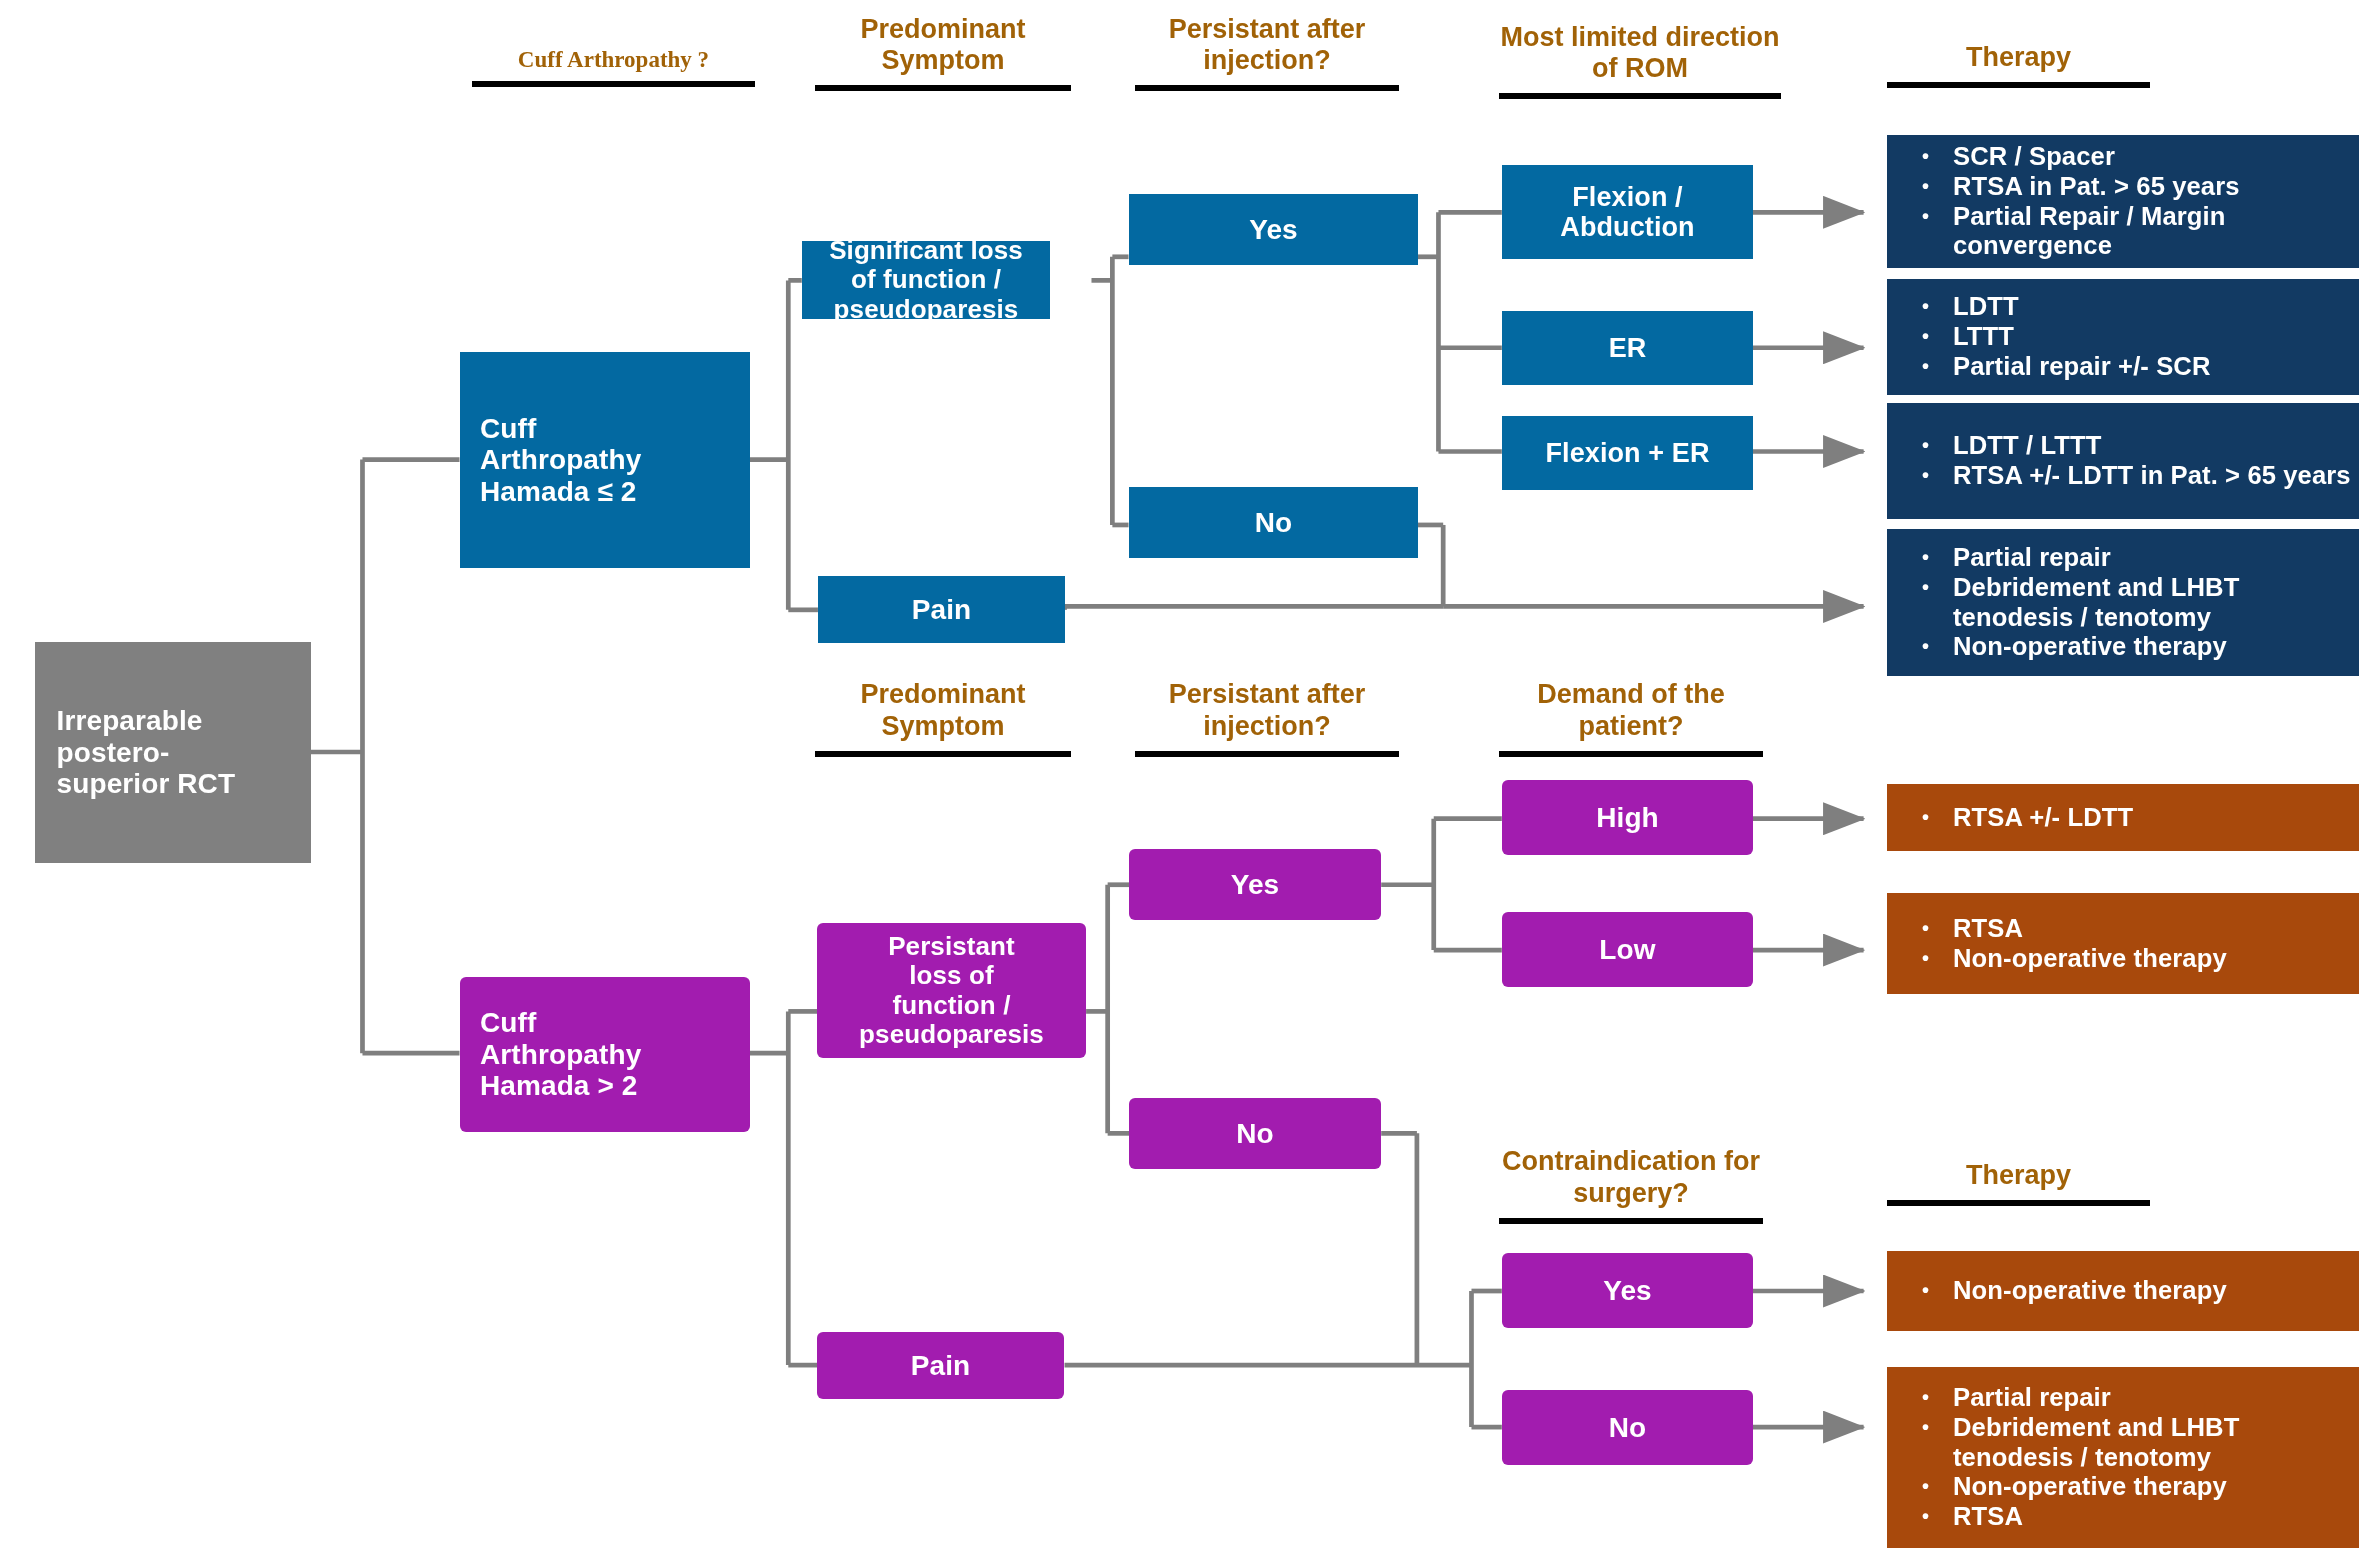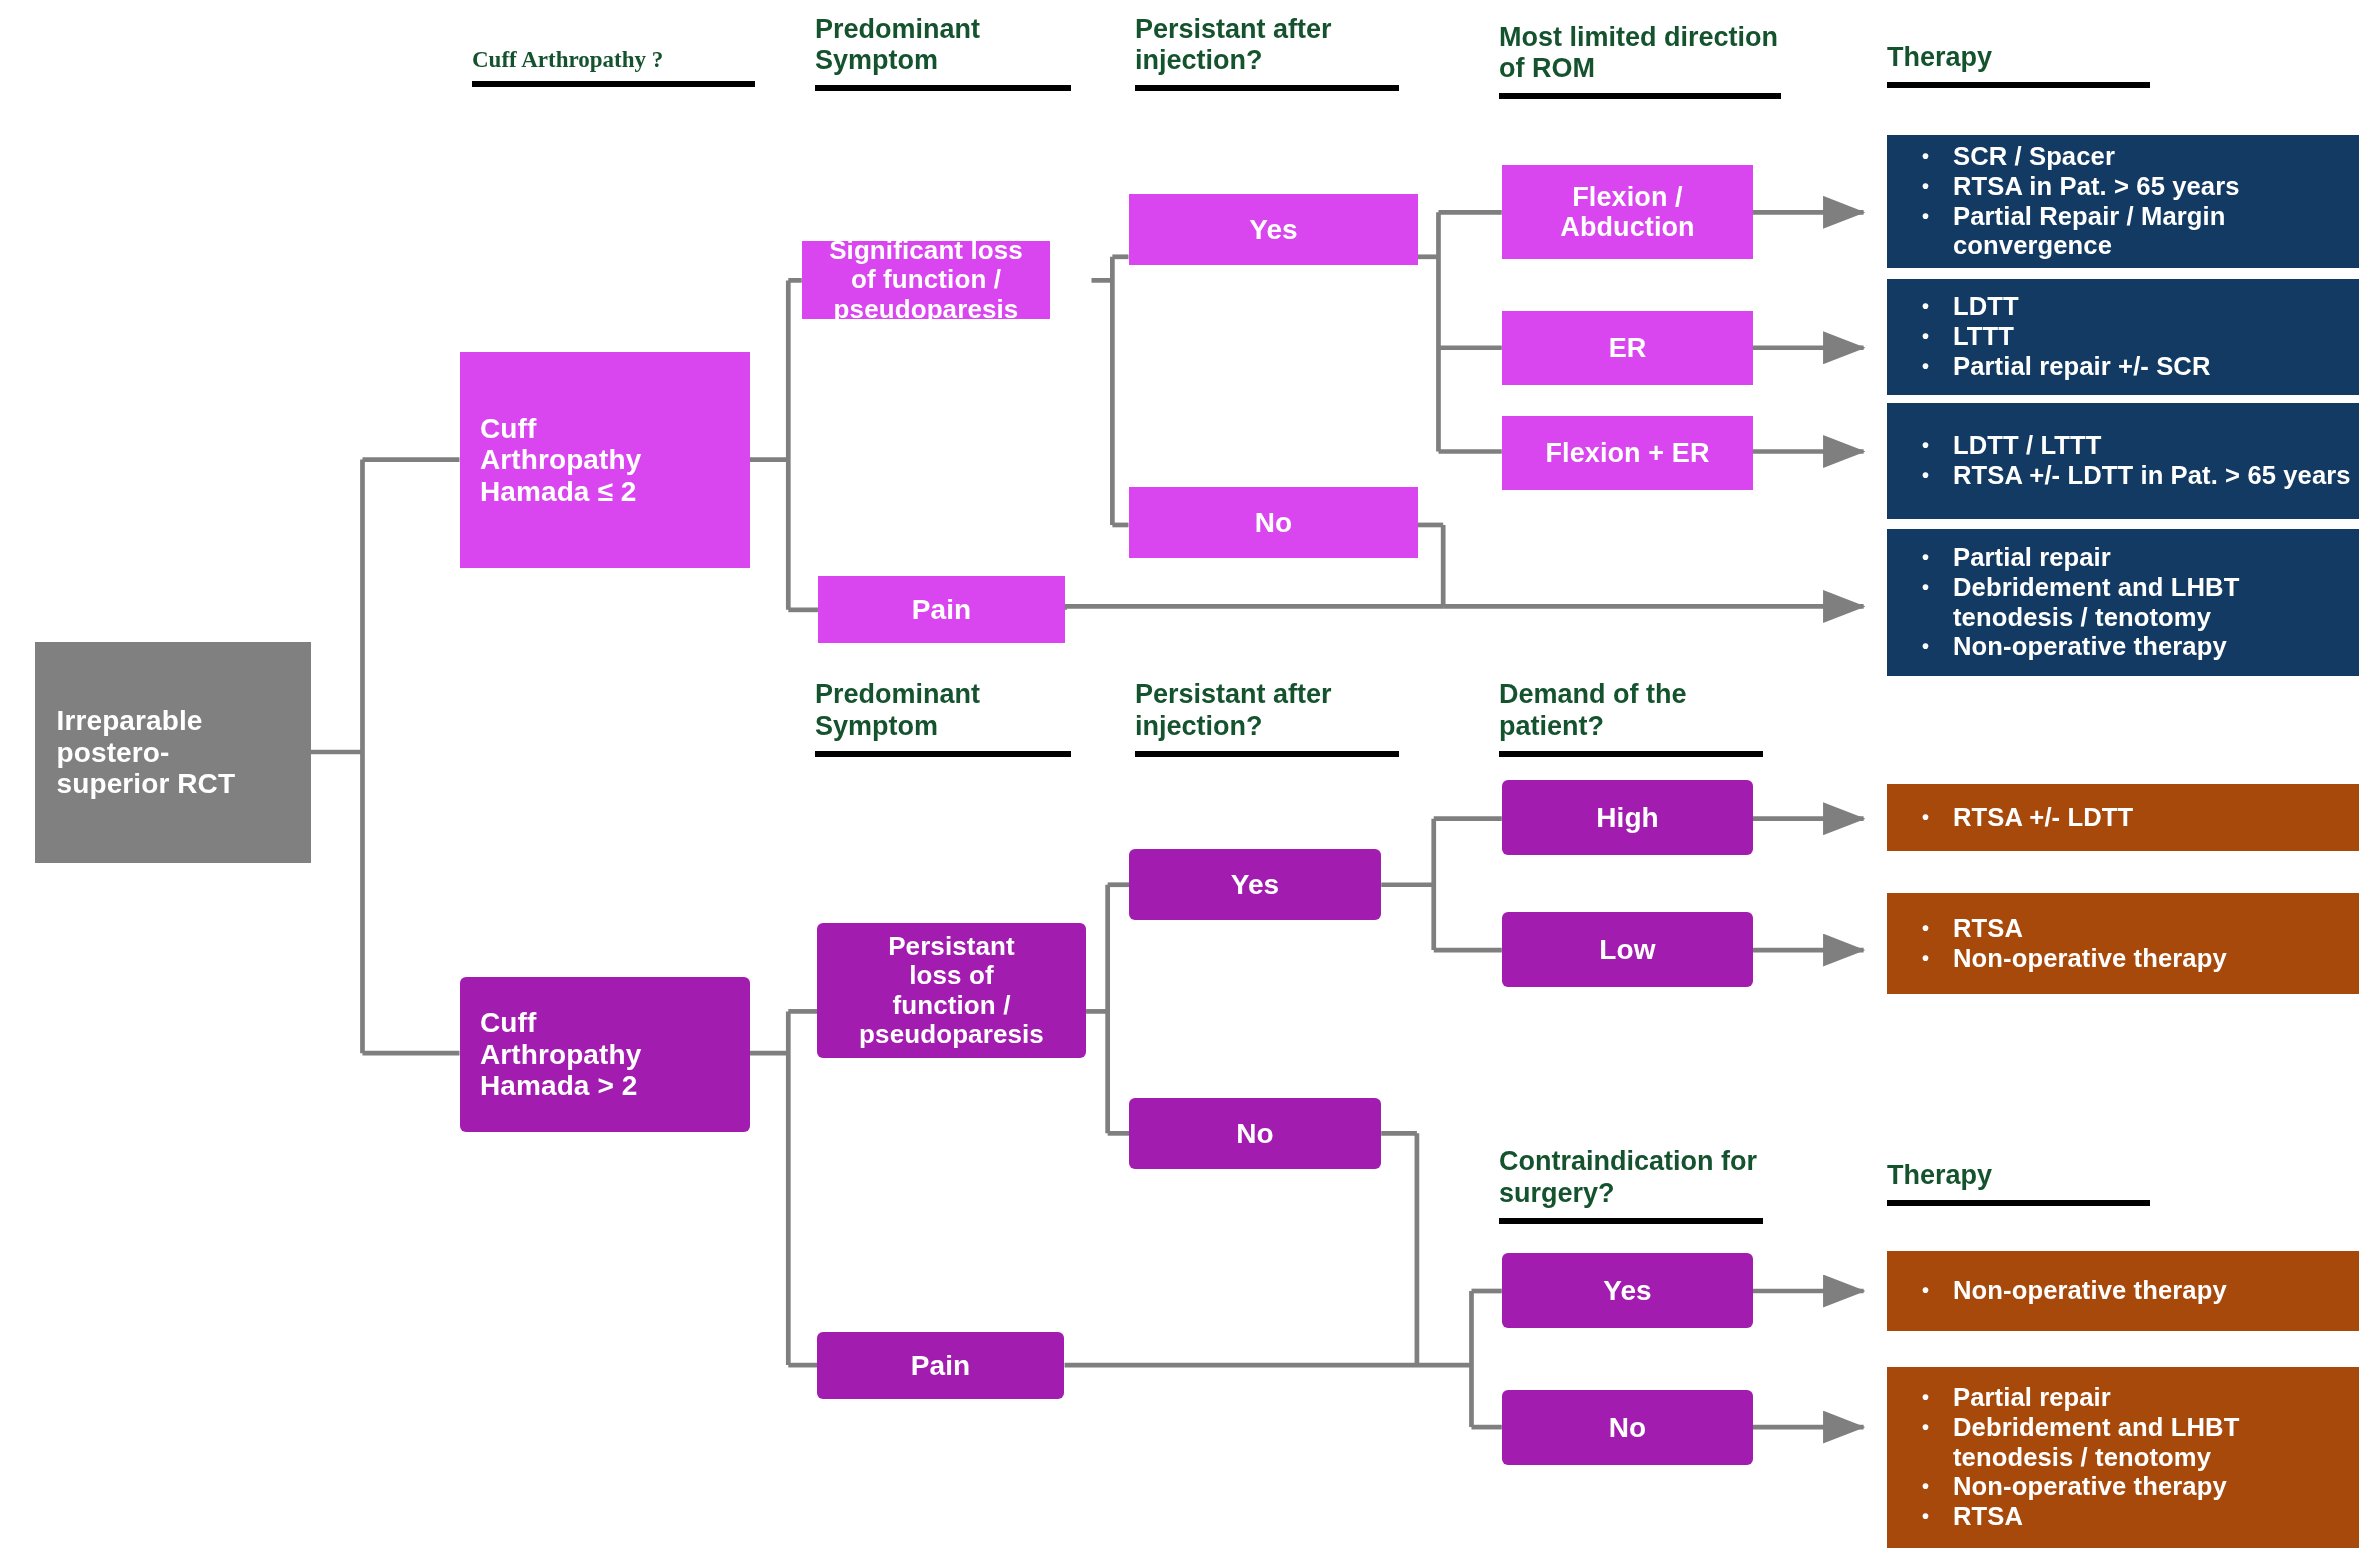--- a/index.html
+++ b/index.html
@@ -29,34 +29,34 @@
     flex-direction: column;
     justify-content: center;
     color: #ffffff;
     font-weight: bold;
     letter-spacing: 0.1px;
   }
   .node.center   { align-items: center; text-align: center; }
   .node.leftalign{ align-items: flex-start; text-align: left; }
 
   .gray  { background: #808080; }
-  .blue  { background: #d946ef; }
+  .blue  { background: #0369a1; }
   .navy  { background: #123a63; }
   .orange{ background: #a21caf; border-radius: 6px; }
   .brown { background: #a8490c; }
 
   .node .line { display: block; line-height: 1.13; }
 
   
   .colhead {
     position: absolute;
-    color: #14532d;
+    color: #a16207;
     font-weight: bold;
     line-height: 1.18;
-    text-align: left;
+    text-align: center;
   }
   .colhead .rule {
     display: block;
     background: #000000;
     height: 6px;
     margin-top: 8px;
   }
 
   
   ul.bullets {

